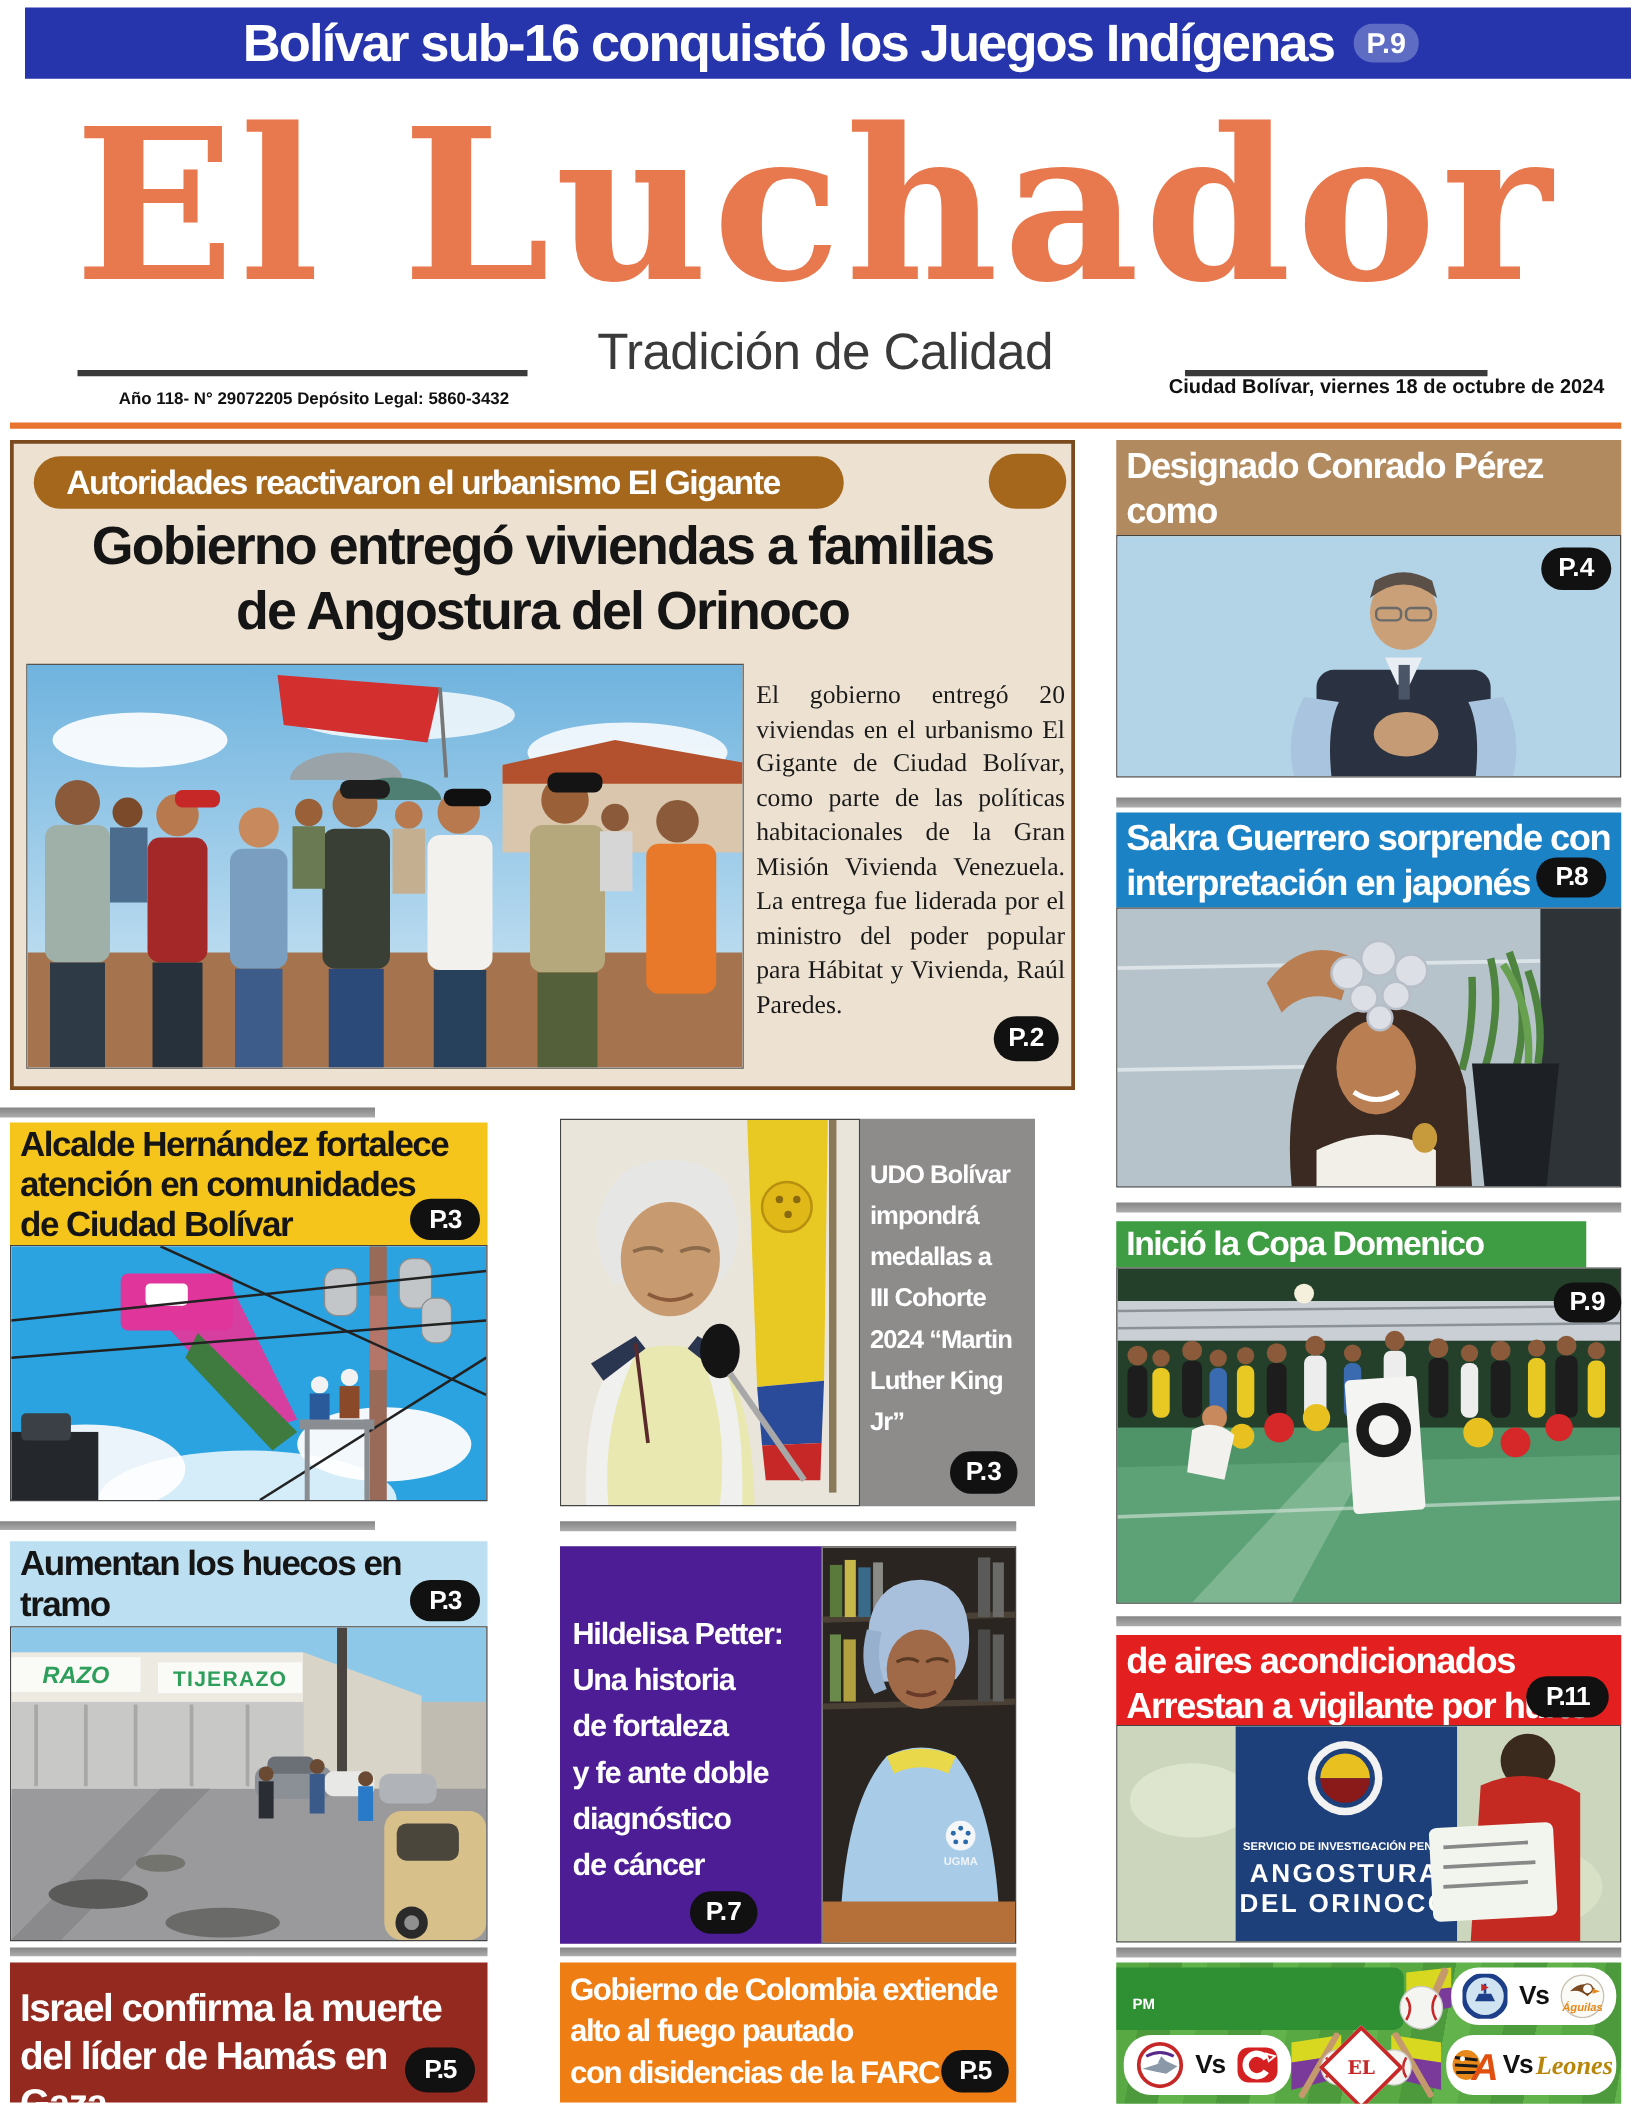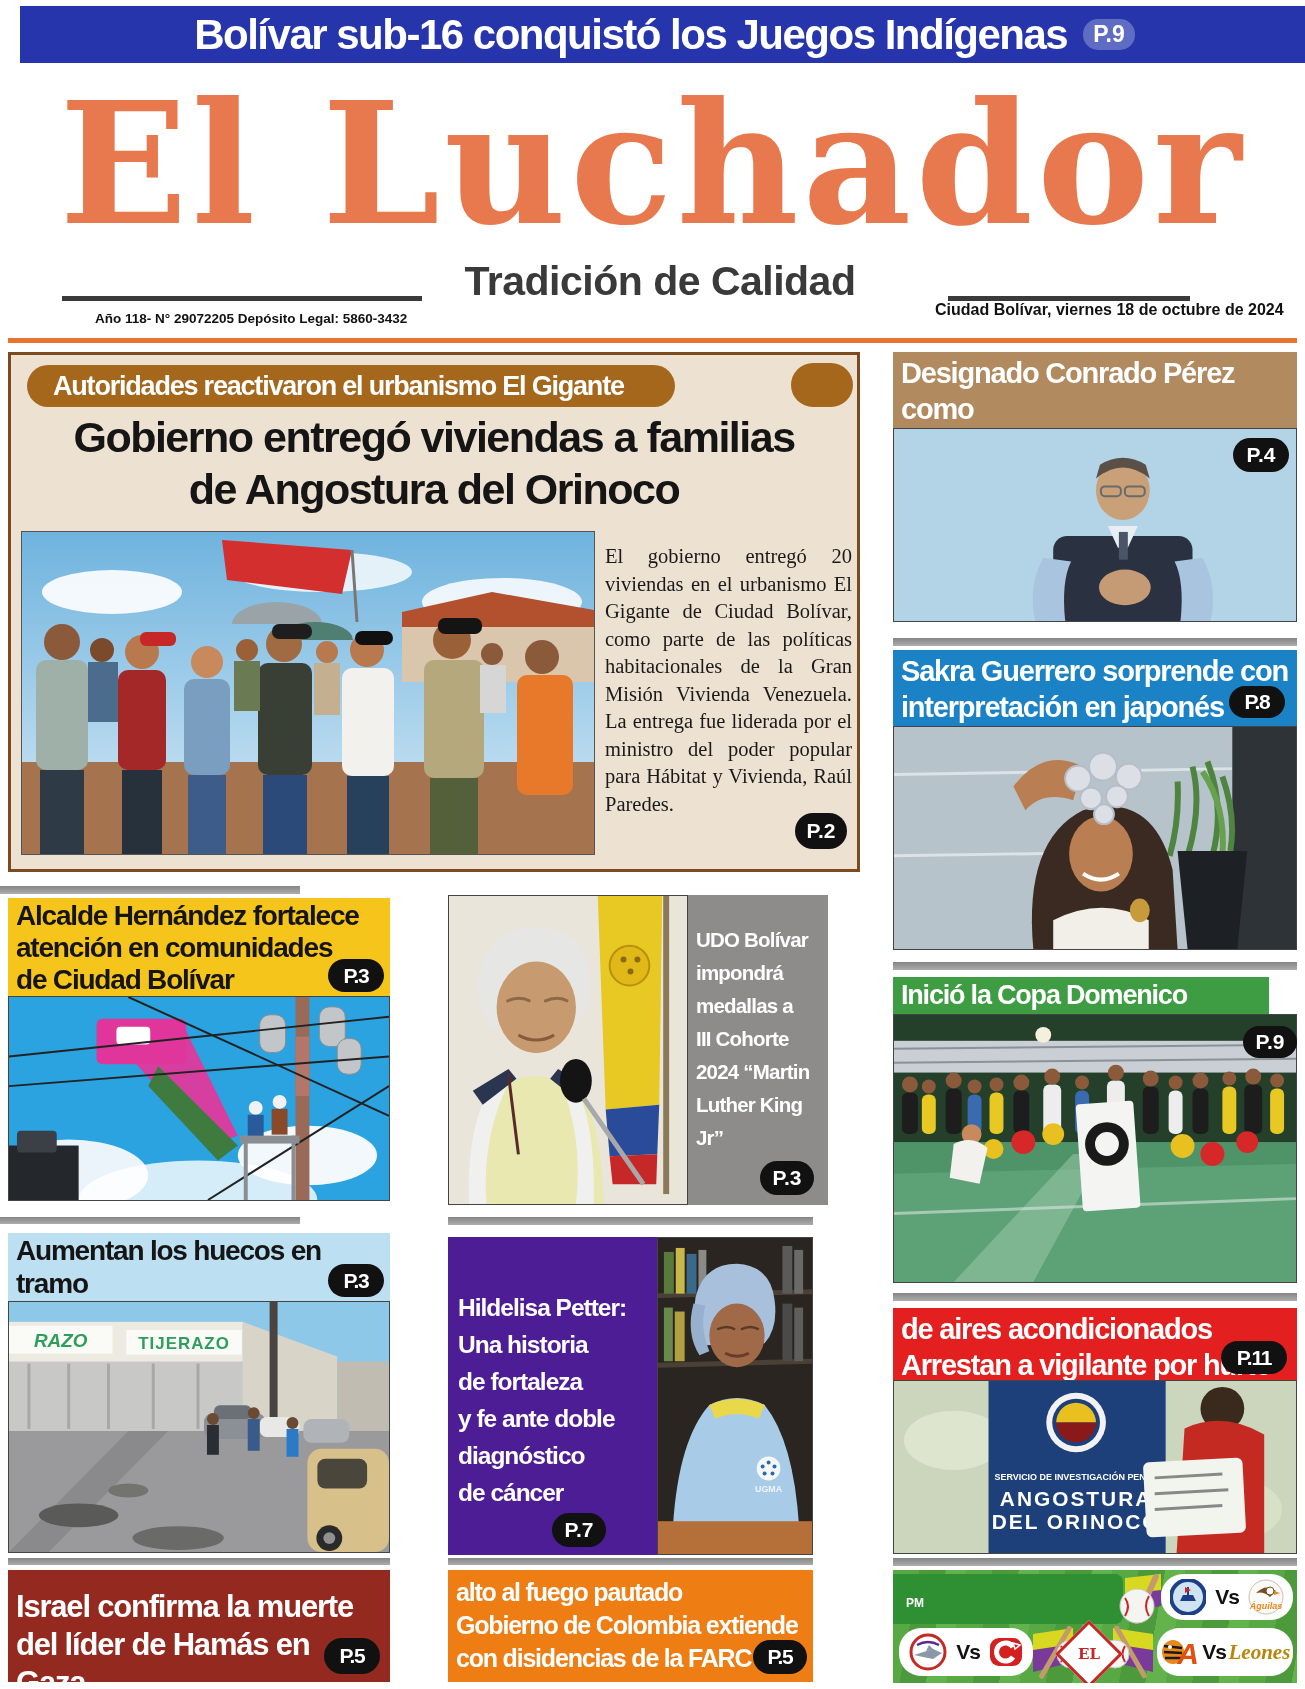--- a/index.html
+++ b/index.html
@@ -11,21 +11,21 @@
   .top-banner{left:20px;top:6px;width:1289px;height:57px;background:#2635AC;display:flex;
               align-items:center;justify-content:center;gap:16px;}
   .tb-text{color:#fff;font-size:42px;letter-spacing:-1.5px;font-weight:bold;}
   .tb-badge{background:#5E6CC4;color:#fff;font-weight:bold;font-size:23px;border-radius:15px;
             padding:2px 10px;}
   
   .masthead{left:0;top:66px;width:1305px;height:196px;line-height:196px;text-align:center;
             font-family:"DejaVu Serif",serif;font-weight:bold;font-size:168px;color:#E8794E;
             letter-spacing:4px;}
   .rule{height:5px;background:#3A3A3A;}
-  .tagline{left:425px;top:258px;width:470px;text-align:center;font-size:41px;font-weight:bold;
+  .tagline{left:425px;top:258px;width:470px;text-align:center;font-size:41px;font-weight:normal;
            color:#3A3A3A;letter-spacing:-0.5px;}
   .edition{left:95px;top:311px;font-size:13.5px;font-weight:bold;color:#111;}
   .dateline{left:935px;top:301px;font-size:16px;font-weight:bold;color:#111;}
   .orange-rule{left:8px;top:338px;width:1289px;height:5px;background:#E87430;}
   
   .pg{background:#111;color:#fff;font-weight:bold;font-size:21px;border-radius:18px;
       display:flex;align-items:center;justify-content:center;}
   
   .bar{background:linear-gradient(#858585,#ADADAD);}
   
@@ -547,19 +547,19 @@
         <circle cx="118" cy="230" r="2"></circle>
         <circle cx="108" cy="237" r="2"></circle>
         <circle cx="116" cy="237" r="2"></circle>
       </g>
     <text x="112" y="256" font-size="9" font-weight="bold" fill="#F0F4F8" text-anchor="middle">UGMA</text>
     <rect x="0" y="285" width="156" height="33" fill="#B5703A"></rect>
   </svg>
 
   <div class="abs bar" style="left:448px;top:1558px;width:365px;height:7px;"></div>
   <div class="abs bannerbox tt" style="left:448px;top:1570px;width:365px;height:112px;background:#EE7D14;padding-top:6px;">
+    <span class="ln" style="font-size:25px;line-height:33px;">Gobierno de Colombia extiende</span>
     <span class="ln" style="font-size:25px;line-height:33px;">alto al fuego pautado</span>
-    <span class="ln" style="font-size:25px;line-height:33px;">Gobierno de Colombia extiende</span>
     <span class="ln" style="font-size:25px;line-height:33px;">con disidencias de la FARC</span>
     <div class="pg" style="position:absolute;right:6px;bottom:8px;width:54px;height:34px;">P.5</div>
   </div>
 
 </div>
 
 </body></html>

